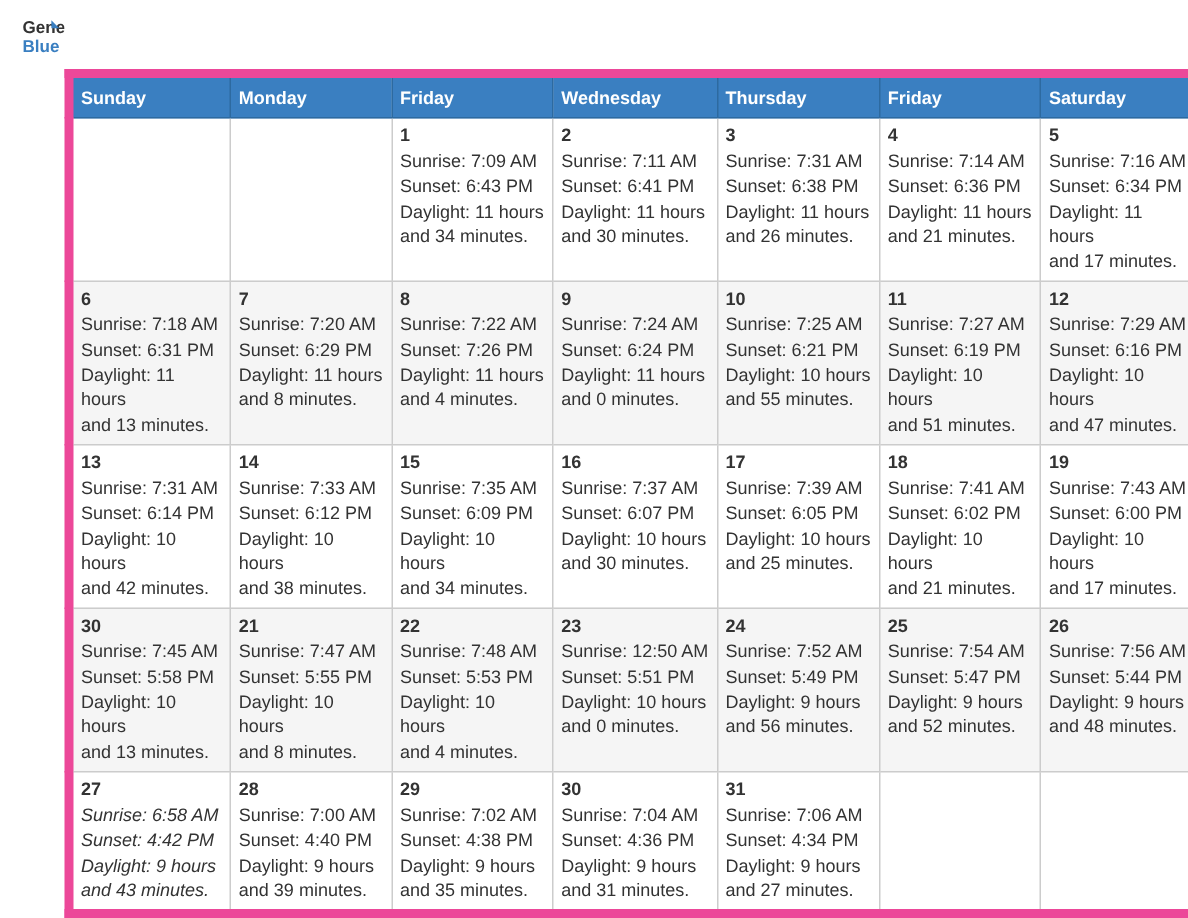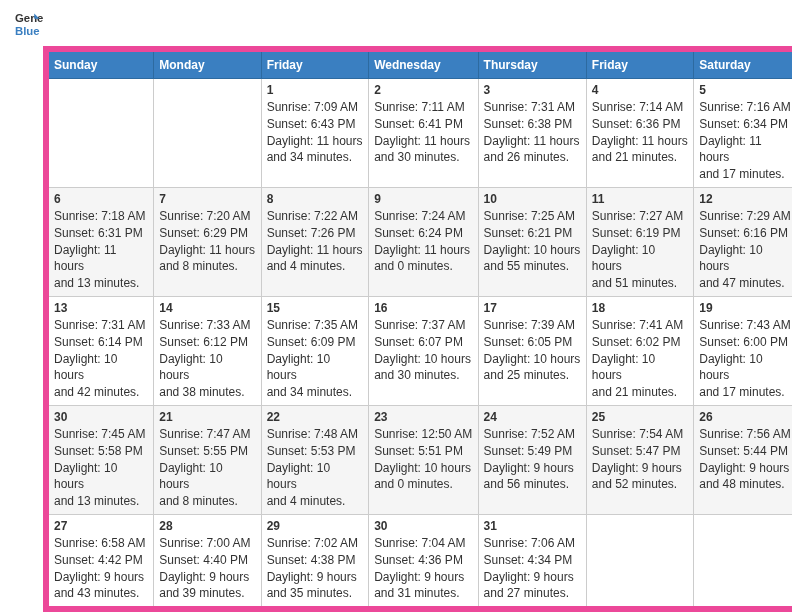--- a/index.html
+++ b/index.html
@@ -304,21 +304,21 @@
             <div class="day-number">26</div>
             <div class="day-info" style="white-space: pre-line;">Sunrise: 7:56 AM
 Sunset: 5:44 PM
 Daylight: 9 hours
 and 48 minutes.</div>
           </td>
         </tr>
         <tr>
           <td>
             <div class="day-number">27</div>
-            <div class="day-info" style="white-space: pre-line;">Sunrise: 6:58 AM
+            <div class="day-info" style="white-space: pre-line; font-style: italic;">Sunrise: 6:58 AM
 Sunset: 4:42 PM
 Daylight: 9 hours
 and 43 minutes.</div>
           </td>
           <td>
             <div class="day-number">28</div>
             <div class="day-info" style="white-space: pre-line;">Sunrise: 7:00 AM
 Sunset: 4:40 PM
 Daylight: 9 hours
 and 39 minutes.</div>

